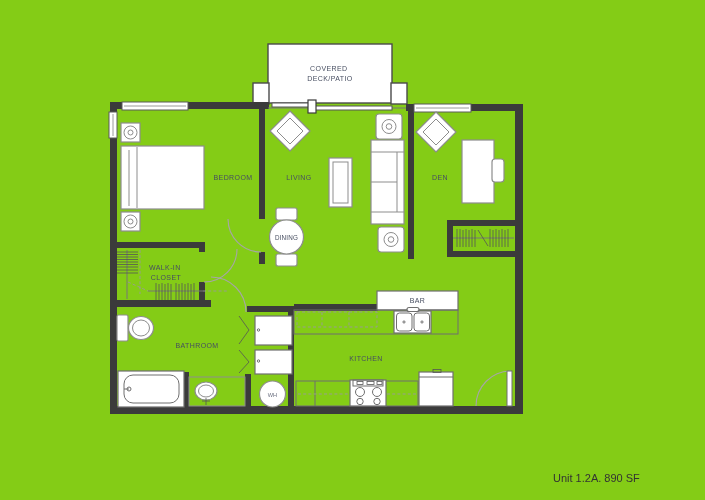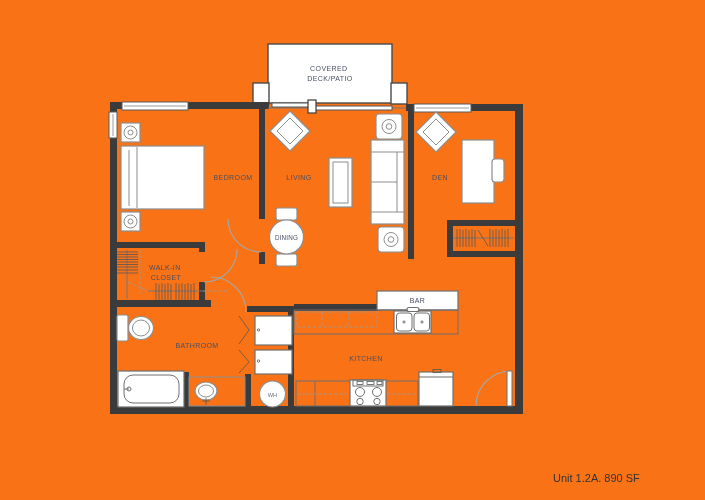--- a/index.html
+++ b/index.html
@@ -1,16 +1,16 @@
 <!DOCTYPE html>
 <html><head>
 <meta charset="utf-8">
 <style>
   html,body{margin:0;padding:0;background:#fff;}
-  #screen{position:relative;width:705px;height:500px;background:#f97316;overflow:hidden;
+  #screen{position:relative;width:705px;height:500px;background:#84cc16;overflow:hidden;
           font-family:"Liberation Sans",sans-serif;}
   svg{position:absolute;left:0;top:0;}
   .wall{fill:#3b3b3b;stroke:none;}
   .furn{fill:#ffffff;stroke:#8d8d8d;stroke-width:1.2;}
   .furn2{fill:#ffffff;stroke:#6f6f6f;stroke-width:1.2;}
   .fln{fill:none;stroke:#8d8d8d;stroke-width:1;}
   .fln2{fill:none;stroke:#6f6f6f;stroke-width:1;}
   .arc{fill:none;stroke:#a6a6a6;stroke-width:1.1;}
   .hatch{stroke:#565656;stroke-width:.8;fill:none;}
   .dash{stroke:#9a9a9a;stroke-width:.9;stroke-dasharray:3 2.2;fill:none;}

